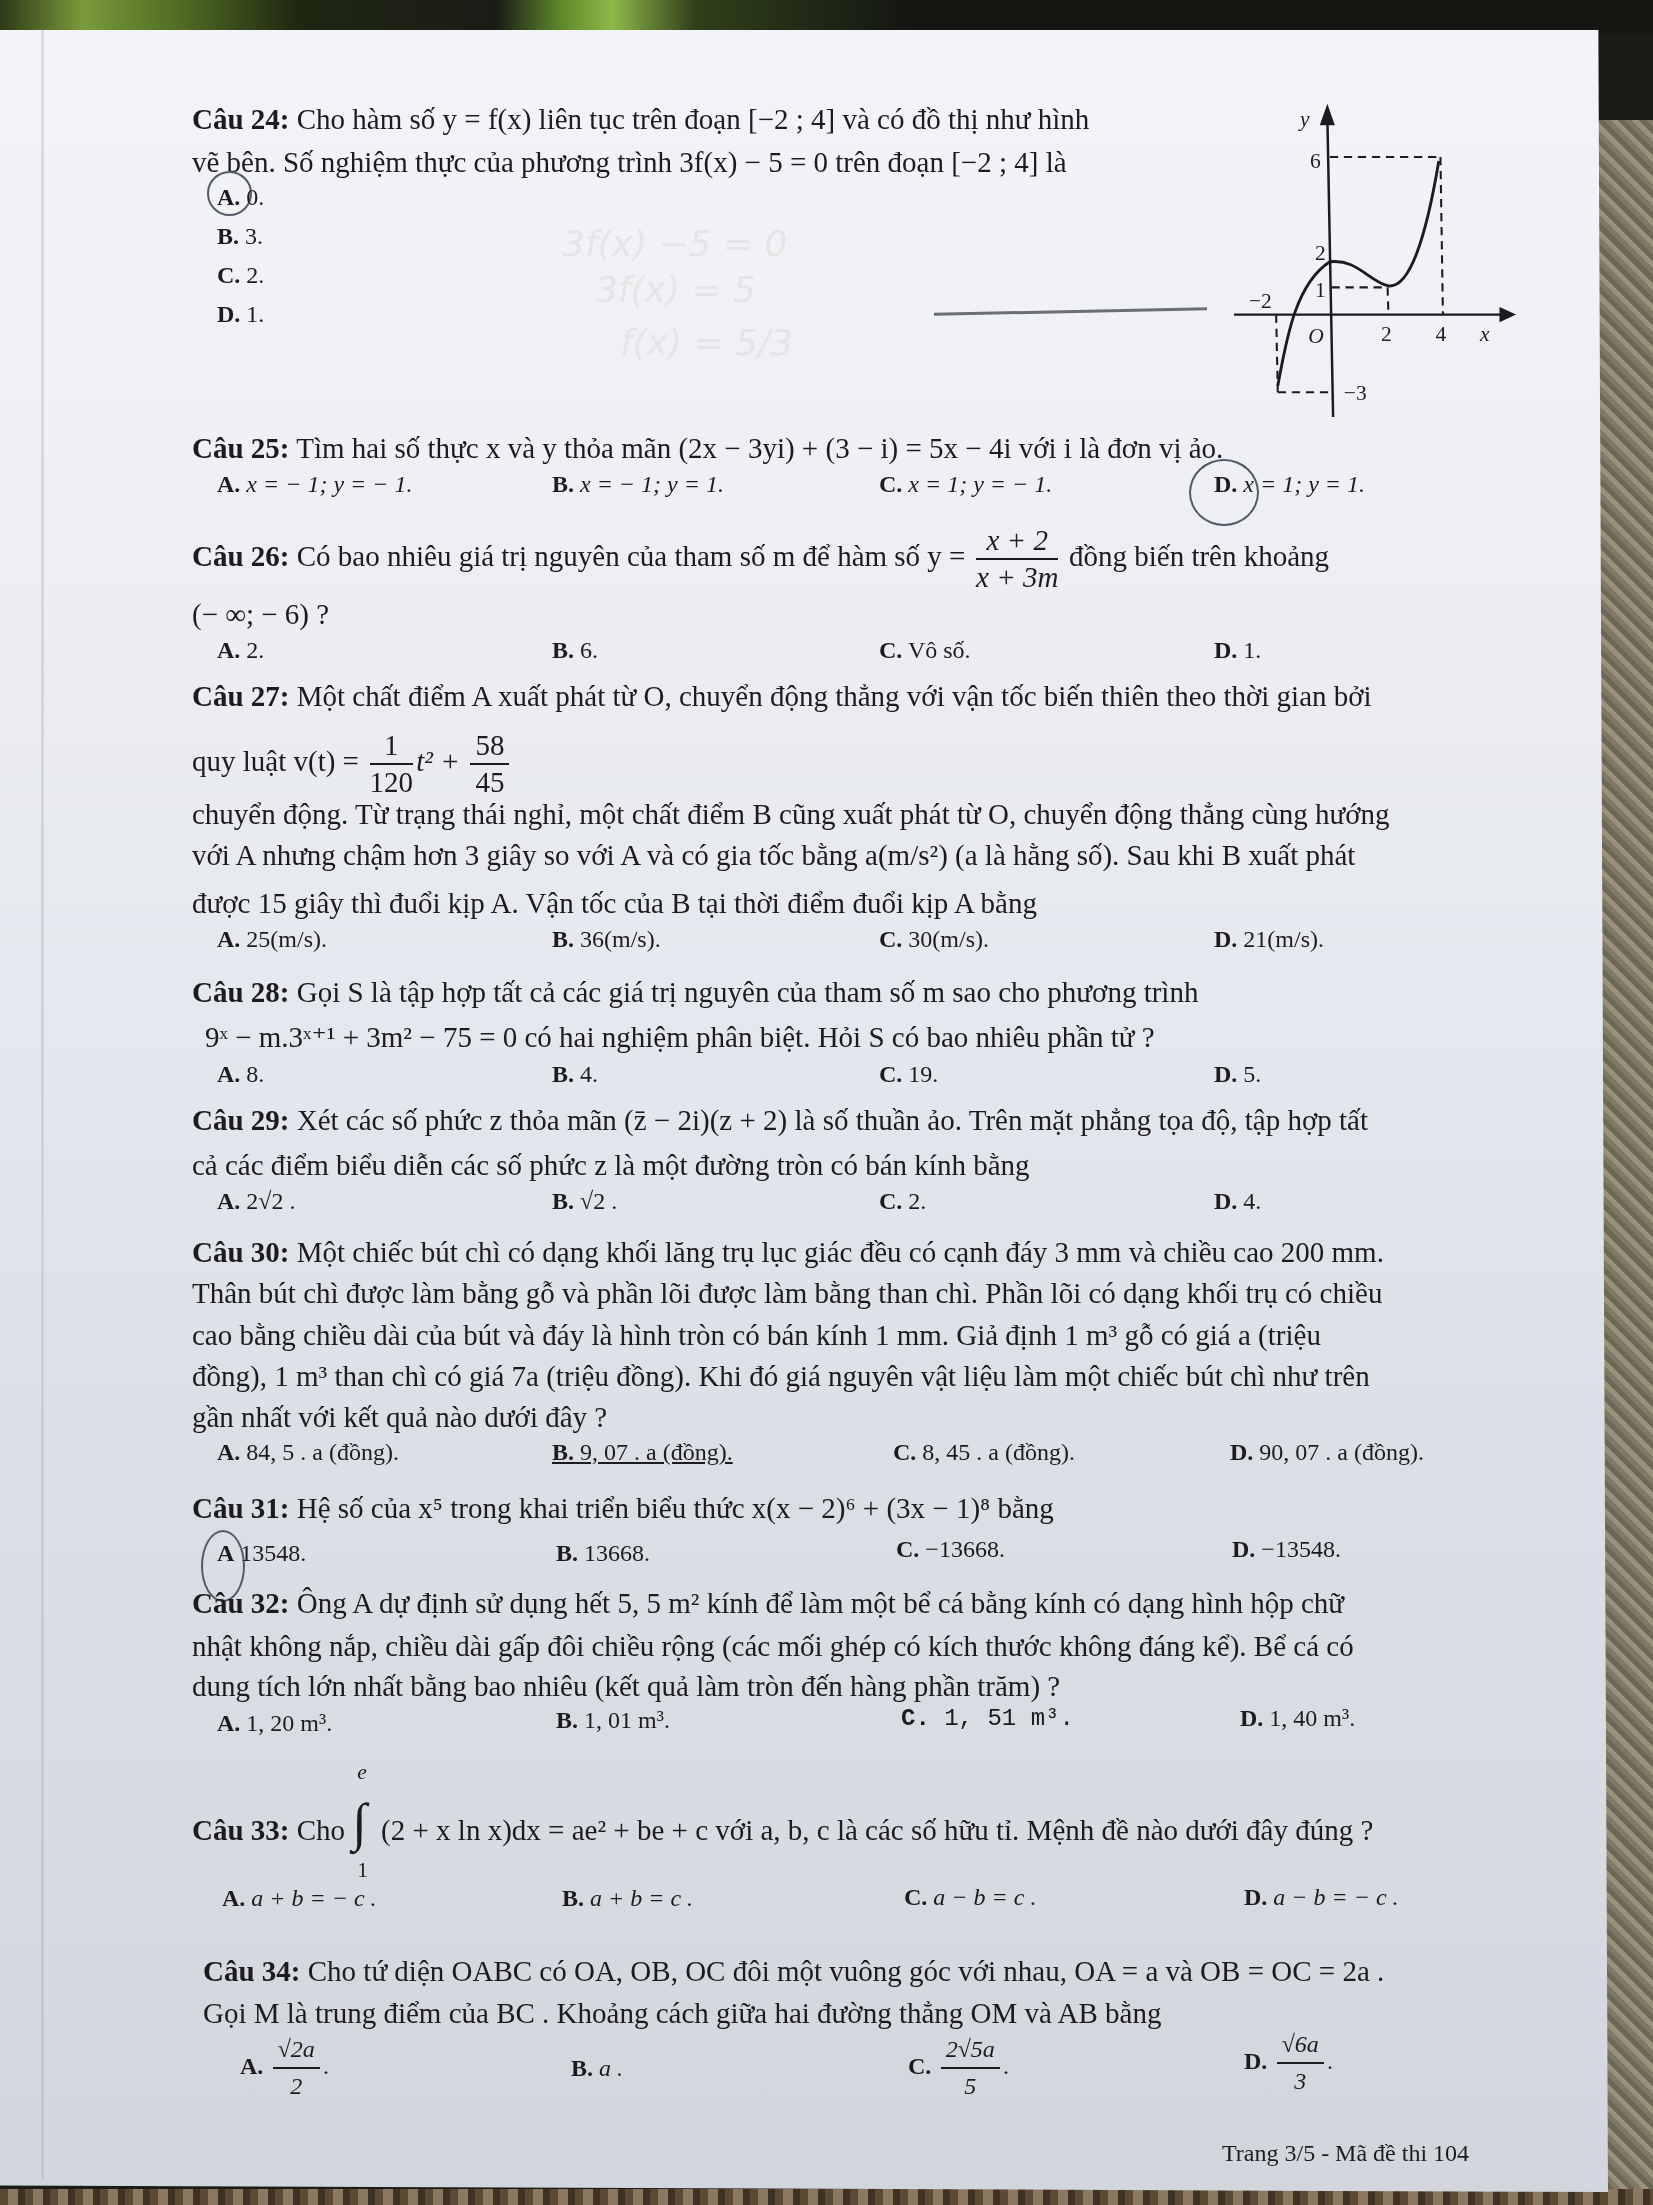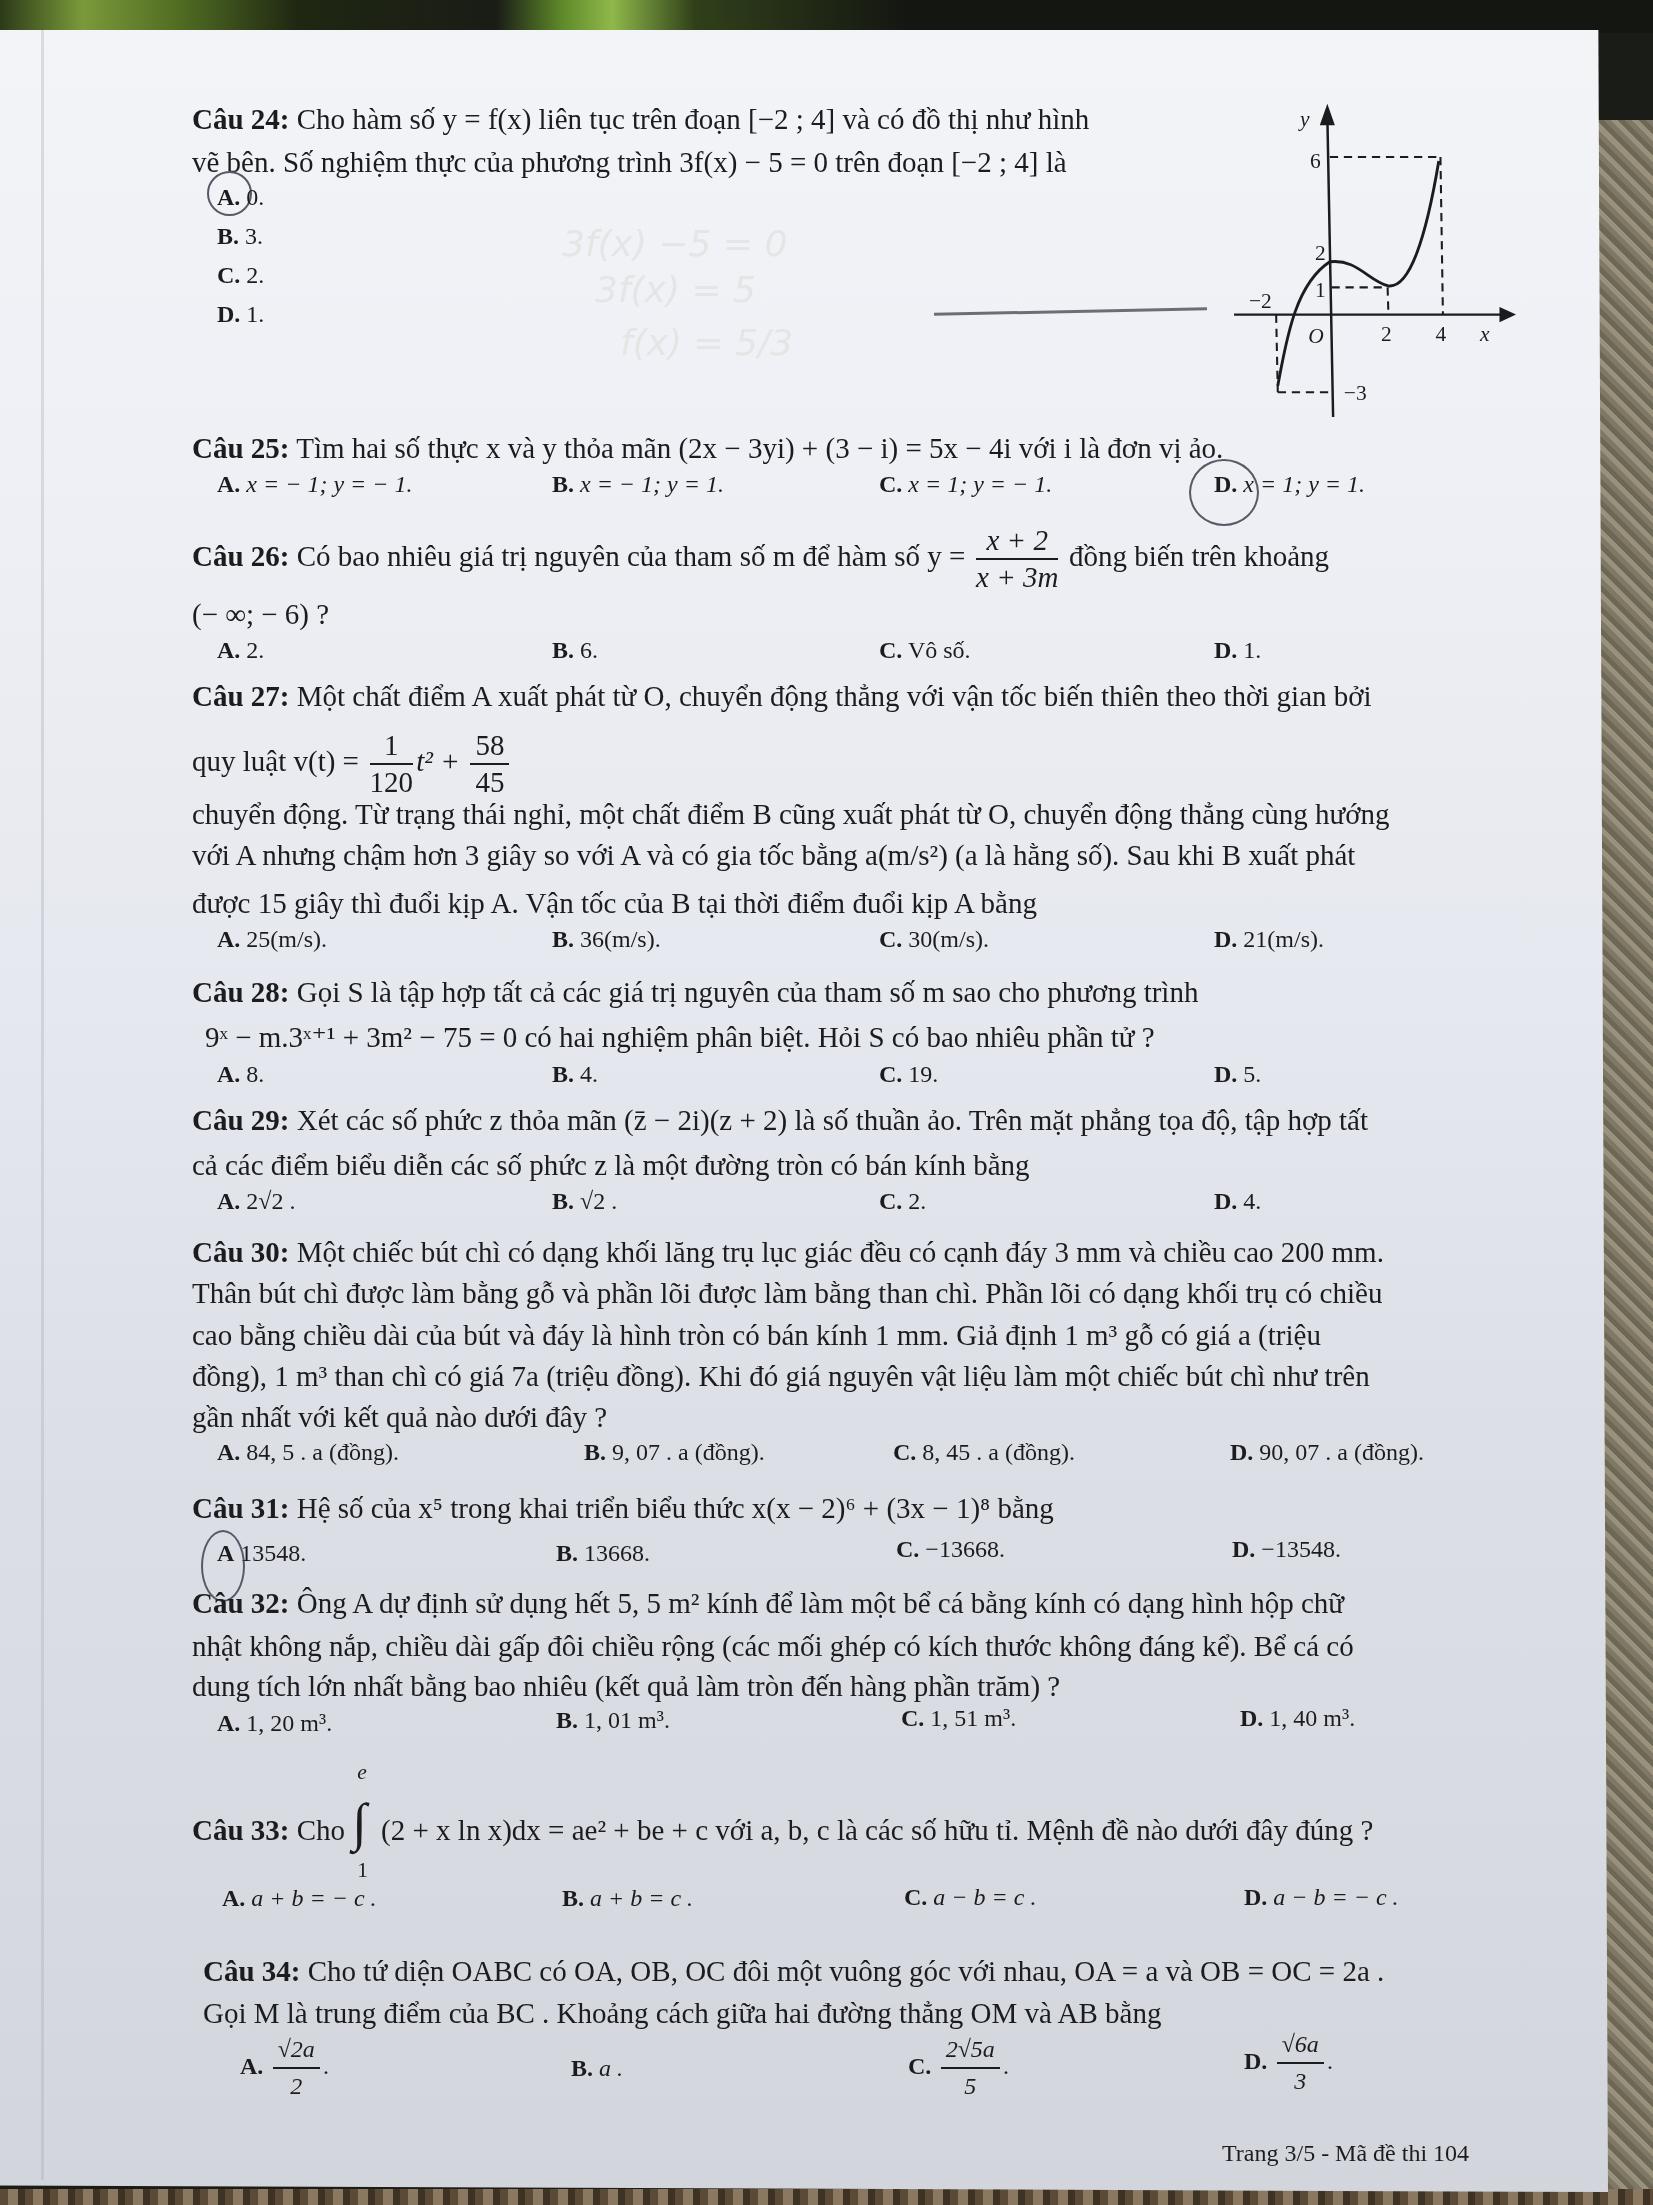--- a/index.html
+++ b/index.html
@@ -157,41 +157,41 @@
 <div class="opt" style="left:1214px;top:1188px;"><b>D.</b> <span>4.</span></div>
 
 <div class="text-block" style="left:192px;top:1232px;">
   <span class="q">Câu 30:</span> <span>Một chiếc bút chì có dạng khối lăng trụ lục giác đều có cạnh đáy 3 mm và chiều cao 200 mm.</span>
 </div>
 <div class="text-block" style="left:192px;top:1273px;"><span>Thân bút chì được làm bằng gỗ và phần lõi được làm bằng than chì. Phần lõi có dạng khối trụ có chiều</span></div>
 <div class="text-block" style="left:192px;top:1315px;"><span>cao bằng chiều dài của bút và đáy là hình tròn có bán kính 1 mm. Giả định 1 m³ gỗ có giá a (triệu</span></div>
 <div class="text-block" style="left:192px;top:1356px;"><span>đồng), 1 m³ than chì có giá 7a (triệu đồng). Khi đó giá nguyên vật liệu làm một chiếc bút chì như trên</span></div>
 <div class="text-block" style="left:192px;top:1397px;"><span>gần nhất với kết quả nào dưới đây ?</span></div>
 <div class="opt" style="left:217px;top:1439px;"><b>A.</b> <span>84, 5 . a (đồng).</span></div>
-<div class="opt" style="left:584px;top:1439px;"><b>B.</b> <span>9, 07 . a (đồng).</span></div>
+<div class="opt" style="left:552px;top:1439px;text-decoration:underline;"><b>B.</b> <span>9, 07 . a (đồng).</span></div>
 <div class="opt" style="left:893px;top:1439px;"><b>C.</b> <span>8, 45 . a (đồng).</span></div>
 <div class="opt" style="left:1230px;top:1439px;"><b>D.</b> <span>90, 07 . a (đồng).</span></div>
 
 <div class="text-block" style="left:192px;top:1488px;">
   <span class="q">Câu 31:</span> <span>Hệ số của  x⁵ trong  khai triển biểu thức x(x − 2)⁶ + (3x − 1)⁸ bằng</span>
 </div>
 <div class="circle" style="left:201px;top:1530px;width:40px;height:68px;"></div>
 <div class="opt" style="left:217px;top:1540px;"><b>A</b> <span>13548.</span></div>
 <div class="opt" style="left:556px;top:1540px;"><b>B.</b> <span>13668.</span></div>
 <div class="opt" style="left:896px;top:1536px;"><b>C.</b> <span>−13668.</span></div>
 <div class="opt" style="left:1232px;top:1536px;"><b>D.</b> <span>−13548.</span></div>
 
 <div class="text-block" style="left:192px;top:1583px;">
   <span class="q">Câu 32:</span> <span>Ông A dự định sử dụng hết 5, 5 m² kính để làm một bể cá bằng kính có dạng hình hộp chữ</span>
 </div>
 <div class="text-block" style="left:192px;top:1626px;"><span>nhật không nắp, chiều dài gấp đôi chiều rộng (các mối ghép có kích thước không đáng kể). Bể cá có</span></div>
 <div class="text-block" style="left:192px;top:1666px;"><span>dung tích lớn nhất bằng bao nhiêu (kết quả làm tròn đến hàng phần trăm) ?</span></div>
 <div class="opt" style="left:217px;top:1710px;"><b>A.</b> <span>1, 20 m³.</span></div>
 <div class="opt" style="left:556px;top:1707px;"><b>B.</b> <span>1, 01 m³.</span></div>
-<div class="opt" style="left:901px;top:1705px;"><b>C.</b> <span>1, 51 m³.</span></div>
+<div class="opt" style="left:901px;top:1705px;font-family:Liberation Mono, monospace;"><b>C.</b> <span>1, 51 m³.</span></div>
 <div class="opt" style="left:1240px;top:1705px;"><b>D.</b> <span>1, 40 m³.</span></div>
 
 <div class="text-block" style="left:192px;top:1793px;line-height:58px;">
   <span class="q">Câu 33:</span> <span>Cho</span>
   <span style="position:relative;display:inline-block;width:21.5px;">
     <span style="position:absolute;left:5px;top:-50px;font-size:21.5px;font-style:italic;">e</span>
     <span style="font-size:53px;">∫</span>
     <span style="position:absolute;left:5px;top:48px;font-size:21.5px;">1</span>
   </span>
   <span>(2 + x ln x)dx = ae² + be + c với a, b, c là các số hữu tỉ. Mệnh đề nào dưới đây đúng ?</span>

